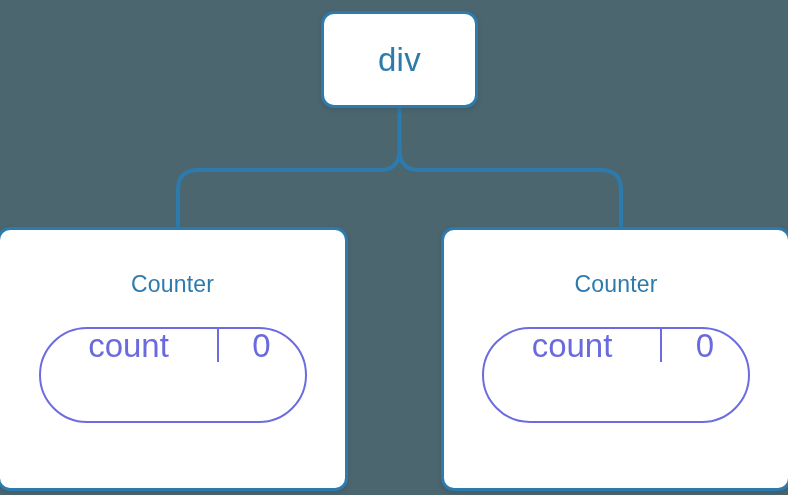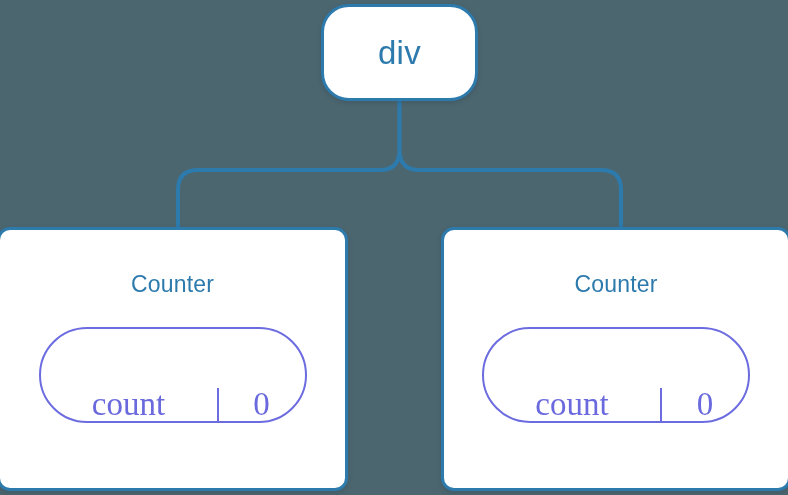--- a/index.html
+++ b/index.html
@@ -38,27 +38,26 @@
     background: #ffffff;
     border: 3px solid #2d7aad;
     border-radius: 13px;
     box-sizing: border-box;
     box-shadow: 0 2px 5px rgba(20, 40, 50, 0.18);
   }
 
   
   #node-div {
     left: 321px;
-    top: 4px;
+    top: 11px;
     width: 157px;
     height: 97px;
     display: flex;
     align-items: center;
     justify-content: center;
-    border-radius: 28px;
   }
   .div-label {
     font-size: 33px;
     color: #2d7aad;
     letter-spacing: 0.3px;
     line-height: 1;
   }
 
   
   .counter-card {
@@ -87,23 +86,22 @@
 
   
   .state-pill {
     margin-top: 31px;
     width: 268px;
     height: 96px;
     border: 2px solid #6c6ce0;
     border-radius: 48px;
     box-sizing: border-box;
     display: flex;
-    align-items: flex-end;
+    align-items: flex-start;
     background: #ffffff;
-    font-family: Liberation Serif, serif;
   }
   .pill-key {
     flex: 0 0 176px;
     display: flex;
     align-items: center;
     justify-content: center;
     border-right: 2px solid #6c6ce0;
   }
   .pill-val {
     flex: 1 1 auto;

